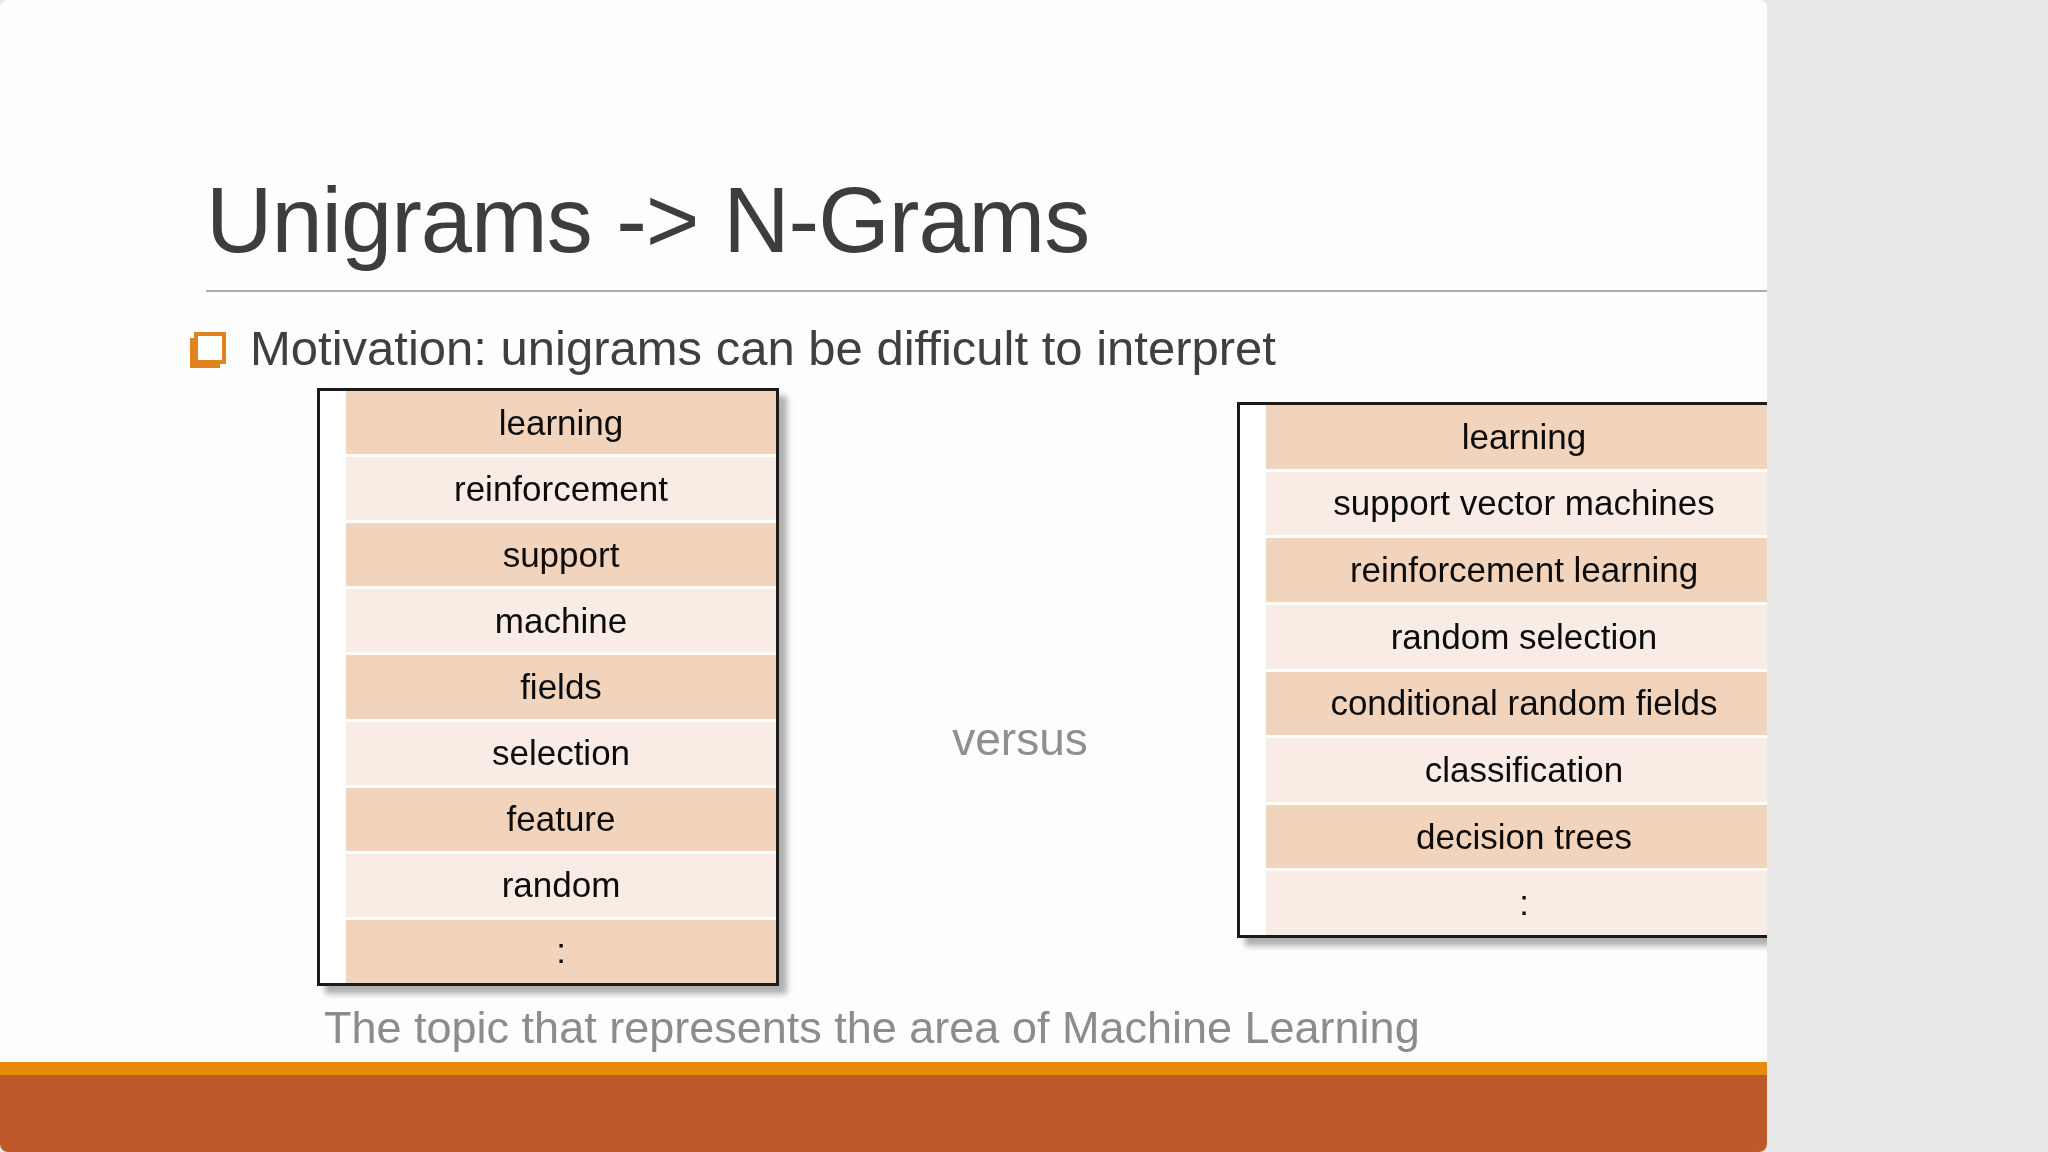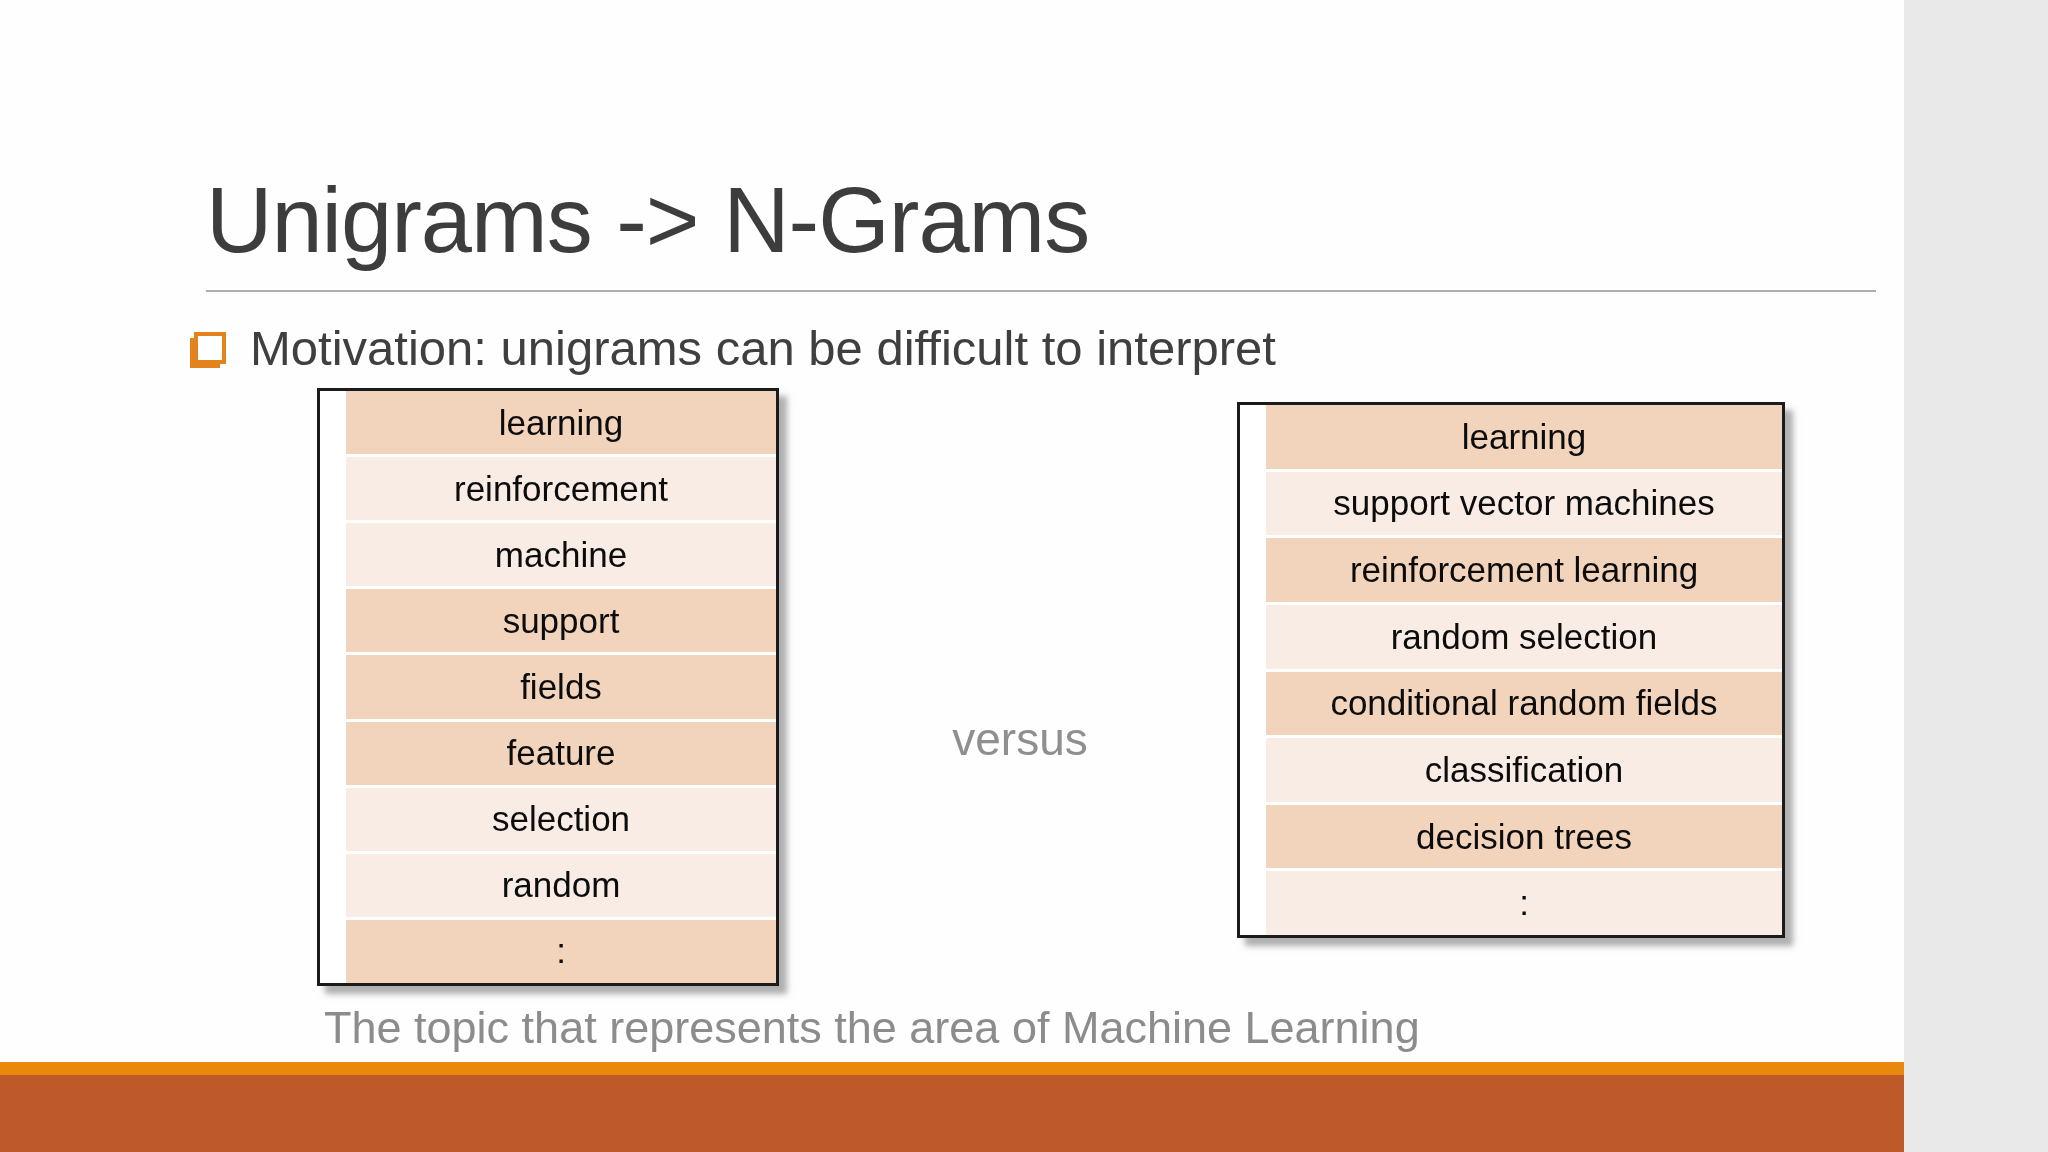--- a/index.html
+++ b/index.html
@@ -1,21 +1,22 @@
 <!DOCTYPE html>
 <html style="--accent-orange: #e2831d; --footer-strip: #e8890e; --footer-bar: #be5a2a; --row-dark: #f2d4bd; --row-light: #f8ece5;"><head>
 <meta charset="utf-8">
 <style>
   html,body{margin:0;padding:0;background:#e9e9e9;}
   .slide{
     position:relative;
-    width:1904px;height:1152px;
+    width:1767px;height:1152px;
     background:#fefefe;
     overflow:hidden;
     font-family:"Liberation Sans", sans-serif;
+    border-radius:8px;
   }
   .title{
     position:absolute;left:206px;top:168px;
     font-size:92px;font-weight:300;color:#3d3d3d;
     letter-spacing:-1px;white-space:nowrap;
   }
   .title-rule{
     position:absolute;left:206px;top:290px;width:1670px;height:2px;
     background:#adadad;
   }
@@ -79,25 +80,25 @@
   <div class="title-rule"></div>
 
   <div class="bullet-row">
     <span class="bullet-square"></span>
     <span class="bullet-text">Motivation: unigrams can be difficult to interpret</span>
   </div>
 
   <div class="topic-table left">
       <div class="trow dark">learning</div>
       <div class="trow light">reinforcement</div>
+      <div class="trow dark">support</div>
       <div class="trow light">machine</div>
-      <div class="trow dark">support</div>
       <div class="trow dark">fields</div>
+      <div class="trow light">selection</div>
       <div class="trow dark">feature</div>
-      <div class="trow light">selection</div>
       <div class="trow light">random</div>
       <div class="trow dark">:</div>
     </div>
 
   <div class="versus">versus</div>
 
   <div class="topic-table right">
       <div class="trow dark">learning</div>
       <div class="trow light">support vector machines</div>
       <div class="trow dark">reinforcement learning</div>

